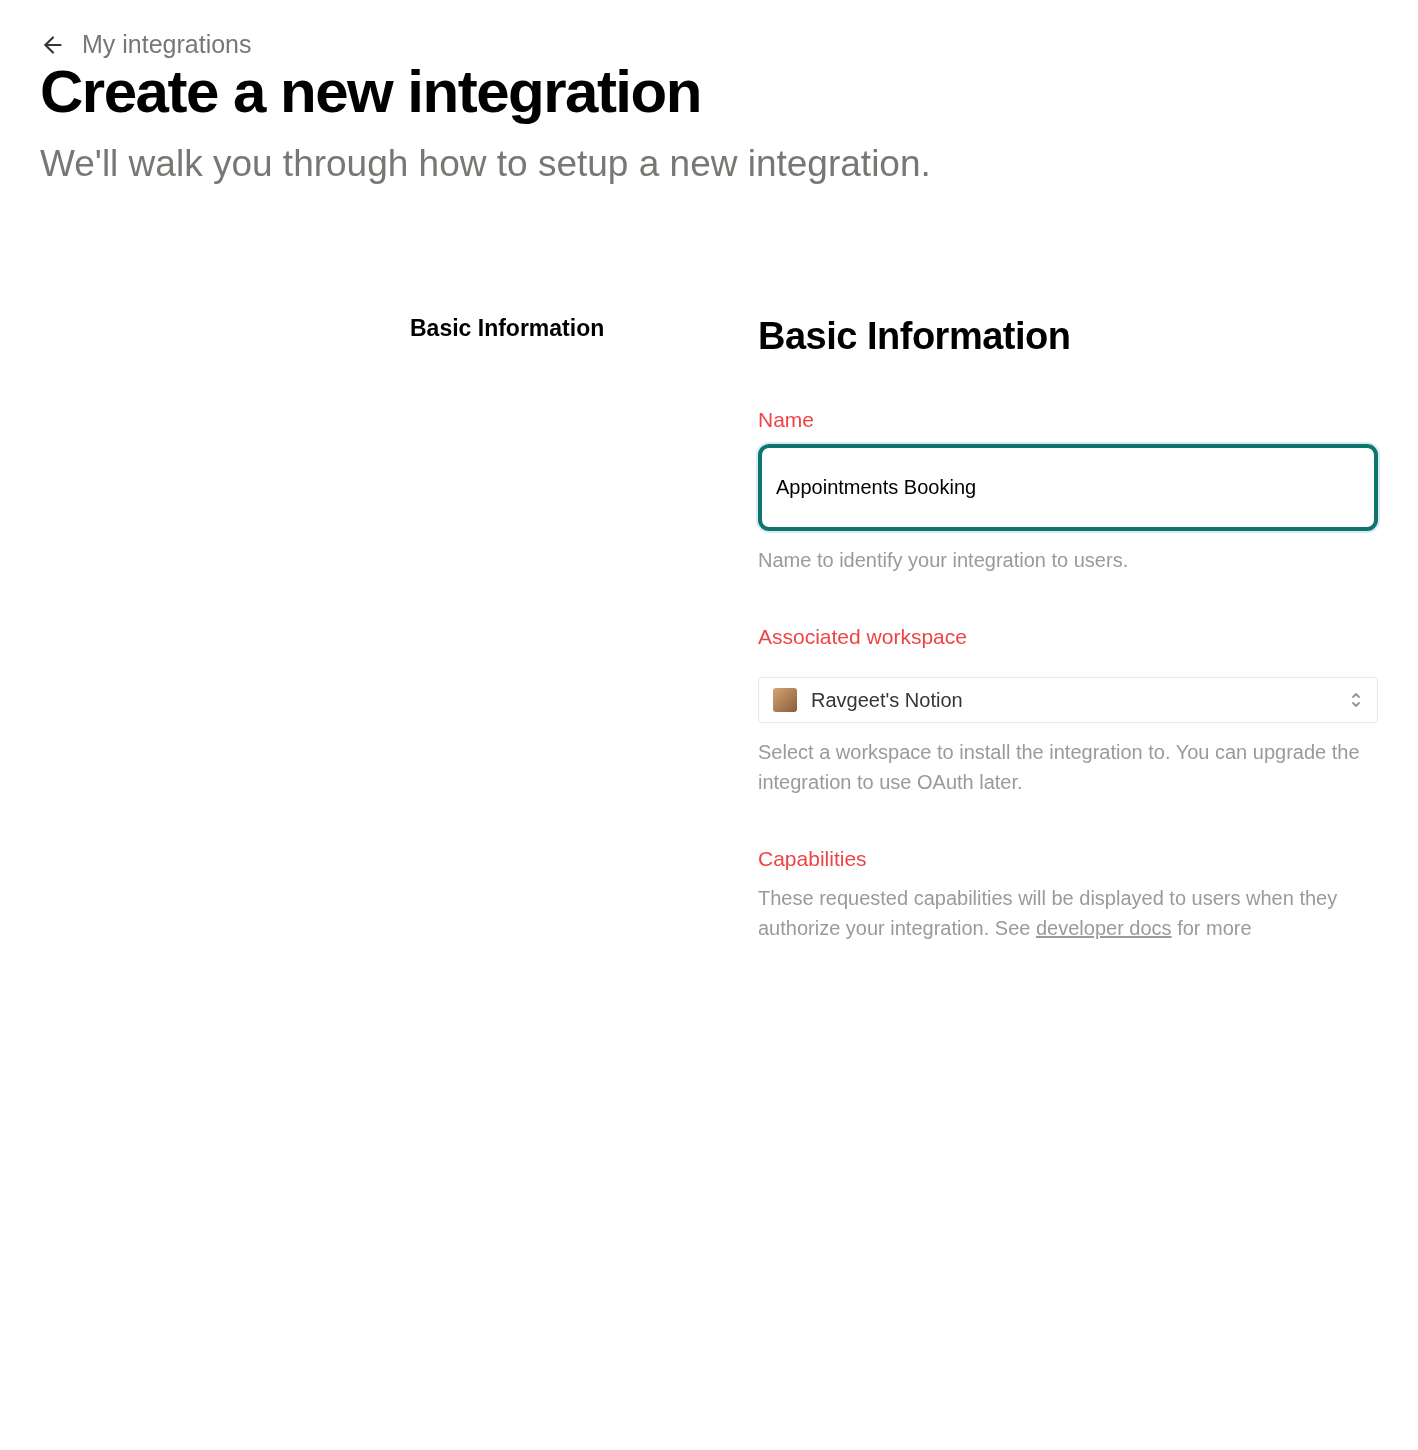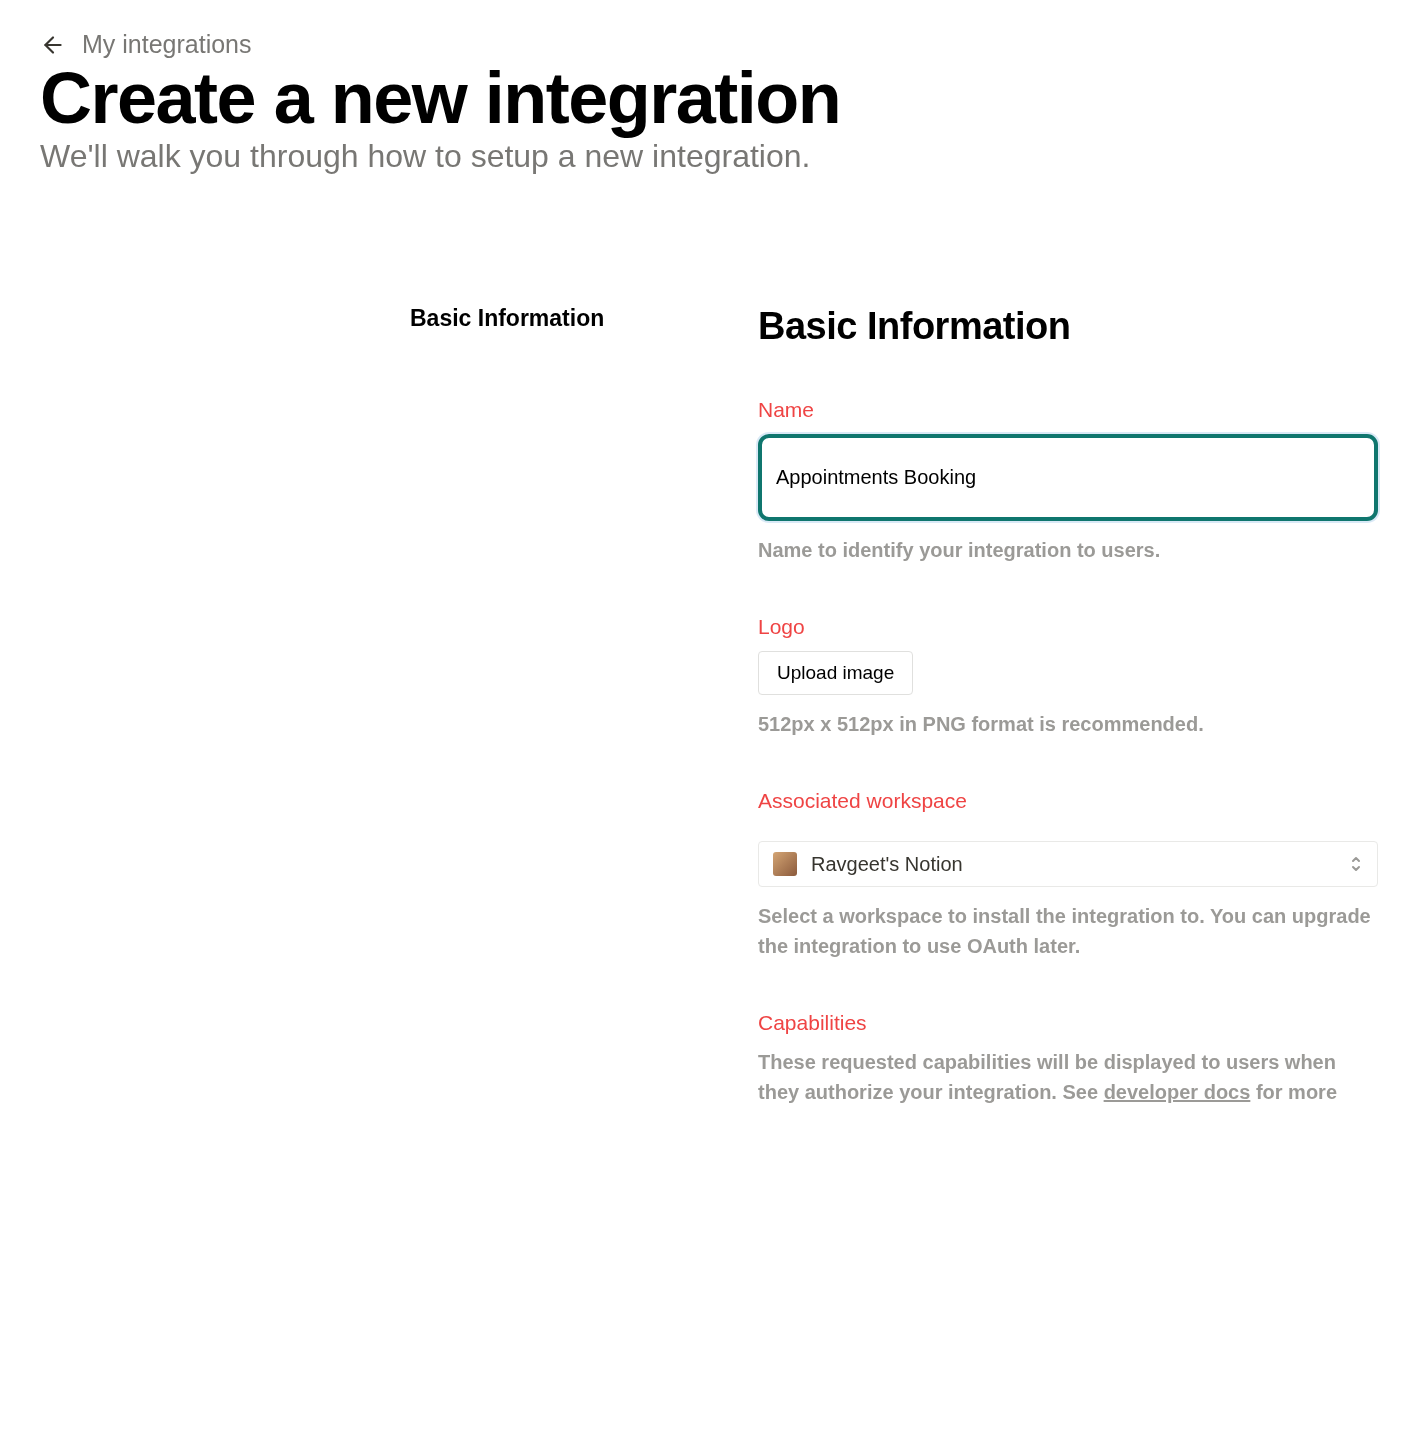--- a/index.html
+++ b/index.html
@@ -22,27 +22,28 @@
       cursor: pointer;
       display: flex;
       align-items: center;
     }
     .breadcrumb-text {
       font-size: 25px;
       color: #787774;
       font-weight: 400;
     }
     .page-title {
-      font-size: 72px;
+      font-size: 60px;
       font-weight: 700;
       letter-spacing: -1.5px;
+      margin-bottom: 18px;
       line-height: 1.1;
     }
     .page-subtitle {
-      font-size: 32px;
+      font-size: 37px;
       color: #787774;
       font-weight: 400;
       margin-bottom: 130px;
     }
     .content {
       display: flex;
       gap: 60px;
       justify-content: flex-end;
     }
     .sidebar {
@@ -82,21 +83,20 @@
       border-radius: 11px;
       outline: none;
       box-shadow: 0 0 0 2px rgba(159, 201, 232, 0.4);
       font-family: inherit;
     }
     .field-help {
       font-size: 20px;
       color: #9b9a97;
       margin-top: 14px;
       line-height: 1.5;
-      font-weight: bold;
     }
     .upload-btn {
       display: inline-block;
       padding: 10px 18px;
       font-size: 19px;
       border: 1px solid #e0e0de;
       border-radius: 4px;
       background: #fff;
       cursor: pointer;
       font-family: inherit;
@@ -162,25 +162,20 @@
 
   <div class="main">
     <h2 class="section-title">Basic Information</h2>
 
     <div class="field">
       <div class="field-label">Name</div>
       <input class="field-input" type="text" value="Appointments Booking" style="">
       <div class="field-help">Name to identify your integration to users.</div>
     </div>
 
-    <div class="field">
-      <div class="field-label">Logo</div>
-      <button class="upload-btn">Upload image</button>
-      <div class="field-help">512px x 512px in PNG format is recommended.</div>
-    </div>
 
     <div class="field">
       <div class="field-label">Associated workspace</div>
       <div class="select-box">
         <div class="select-left">
           <div class="workspace-icon"></div>
           <span class="select-value">Ravgeet's Notion</span>
         </div>
         <span class="chevrons">
           <svg width="14" height="18" viewBox="0 0 14 18" fill="none" stroke="#9b9a97" stroke-width="2" stroke-linecap="round" stroke-linejoin="round">

